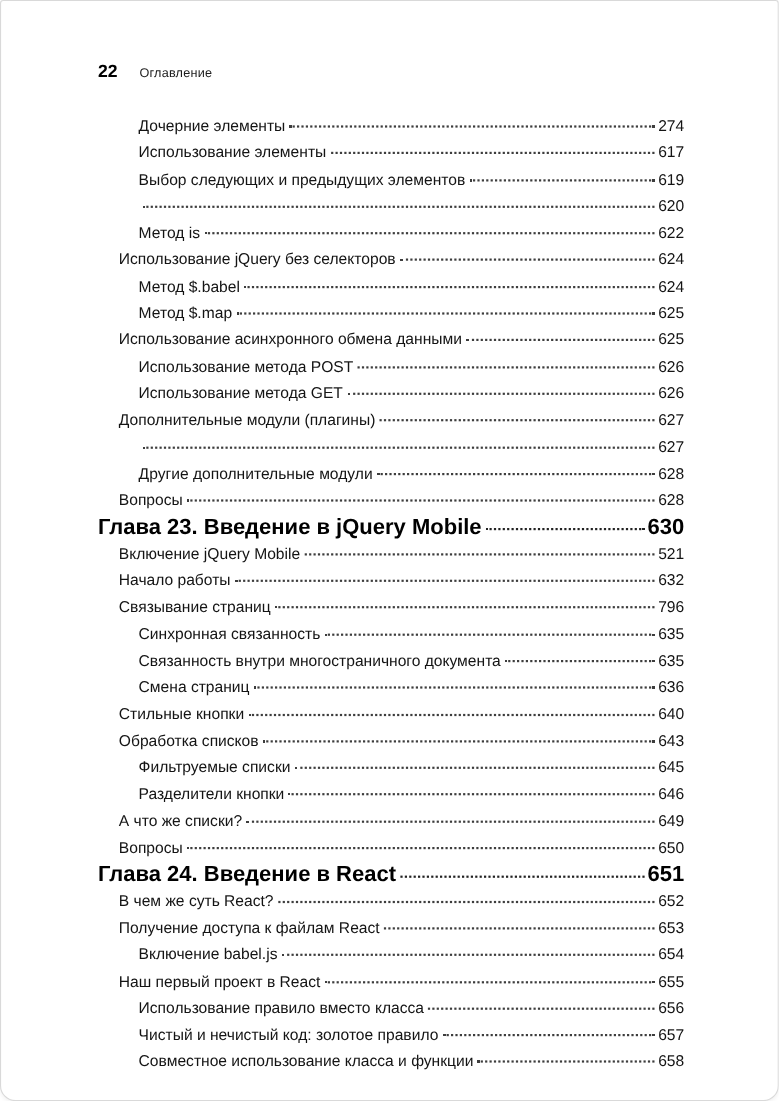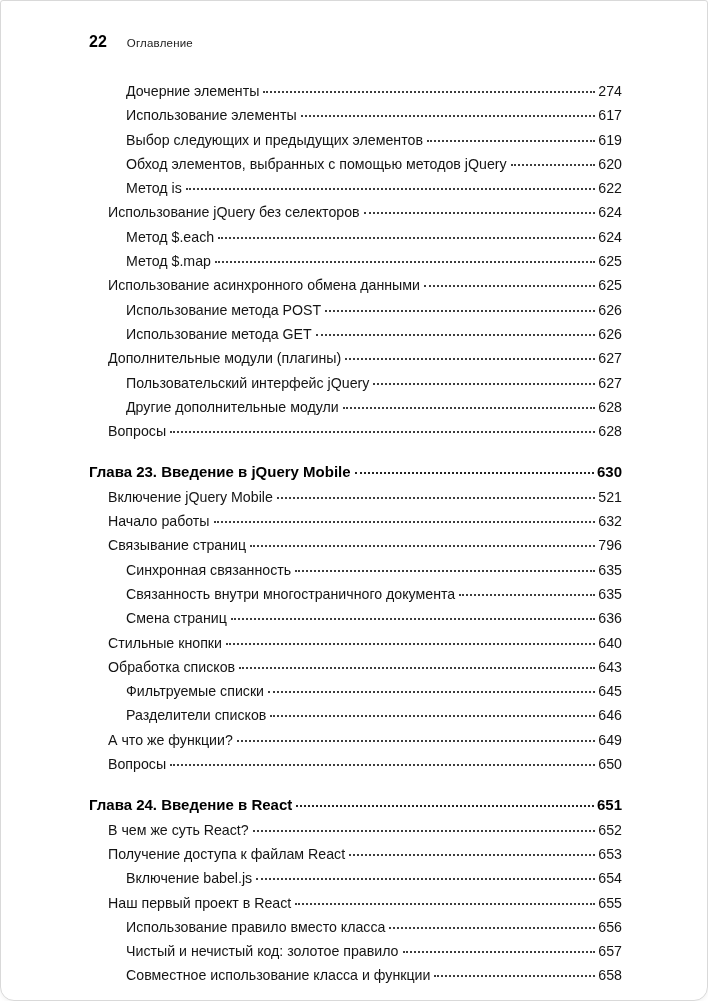--- a/index.html
+++ b/index.html
@@ -10,21 +10,21 @@
   }
   .page {
     position: relative;
     width: 708px;
     height: 1001px;
     box-sizing: border-box;
     background: #ffffff;
     border: 1px solid #d9d9d9;
     border-radius: 3px 3px 14px 14px;
     box-shadow: 0 1px 4px rgba(0,0,0,0.06);
-    padding: 18px 85px 0 88px;
+    padding: 42px 85px 0 88px;
     overflow: hidden;
     color: #111111;
   }
   .page-header {
     display: flex;
     align-items: baseline;
     gap: 20px;
     margin-top: 14px;
     margin-bottom: 28px;
   }
@@ -60,22 +60,21 @@
     top: -3px;
   }
   .row .pagenum {
     white-space: nowrap;
   }
   .level-0 { padding-left: 0; }
   .level-1 { padding-left: 19px; }
   .level-2 { padding-left: 37px; justify-content: space-between; }
   .chapter {
     font-weight: bold;
-    font-size: 15px;
-    margin-top: 17px;
+    font-size: 20px;
     color: #000000;
   }
   .chapter .dots {
     border-bottom: 2px dotted #222222;
   }
 </style>
 </head>
 <body>
 
 <div class="page">
@@ -93,36 +92,35 @@
         <span class="title">Использование элементы</span>
         <span class="dots"></span>
         <span class="pagenum">617</span>
       </div>
       <div class="row level-2">
         <span class="title">Выбор следующих и предыдущих элементов</span>
         <span class="dots"></span>
         <span class="pagenum">619</span>
       </div>
       <div class="row level-2">
-        <span class="title">Обход элементов, выбранных с помощью методов jQuery</span>
         <span class="dots"></span>
         <span class="pagenum">620</span>
       </div>
       <div class="row level-2">
         <span class="title">Метод is</span>
         <span class="dots"></span>
         <span class="pagenum">622</span>
       </div>
       <div class="row level-1">
         <span class="title">Использование jQuery без селекторов</span>
         <span class="dots"></span>
         <span class="pagenum">624</span>
       </div>
       <div class="row level-2">
-        <span class="title">Метод $.each</span>
+        <span class="title">Метод $.babel</span>
         <span class="dots"></span>
         <span class="pagenum">624</span>
       </div>
       <div class="row level-2">
         <span class="title">Метод $.map</span>
         <span class="dots"></span>
         <span class="pagenum">625</span>
       </div>
       <div class="row level-1">
         <span class="title">Использование асинхронного обмена данными</span>
@@ -138,21 +136,20 @@
         <span class="title">Использование метода GET</span>
         <span class="dots"></span>
         <span class="pagenum">626</span>
       </div>
       <div class="row level-1">
         <span class="title">Дополнительные модули (плагины)</span>
         <span class="dots"></span>
         <span class="pagenum">627</span>
       </div>
       <div class="row level-2">
-        <span class="title">Пользовательский интерфейс jQuery</span>
         <span class="dots"></span>
         <span class="pagenum">627</span>
       </div>
       <div class="row level-2">
         <span class="title">Другие дополнительные модули</span>
         <span class="dots"></span>
         <span class="pagenum">628</span>
       </div>
       <div class="row level-1">
         <span class="title">Вопросы</span>
@@ -203,26 +200,26 @@
         <span class="title">Обработка списков</span>
         <span class="dots"></span>
         <span class="pagenum">643</span>
       </div>
       <div class="row level-2">
         <span class="title">Фильтруемые списки</span>
         <span class="dots"></span>
         <span class="pagenum">645</span>
       </div>
       <div class="row level-2">
-        <span class="title">Разделители списков</span>
+        <span class="title">Разделители кнопки</span>
         <span class="dots"></span>
         <span class="pagenum">646</span>
       </div>
       <div class="row level-1">
-        <span class="title">А что же функции?</span>
+        <span class="title">А что же списки?</span>
         <span class="dots"></span>
         <span class="pagenum">649</span>
       </div>
       <div class="row level-1">
         <span class="title">Вопросы</span>
         <span class="dots"></span>
         <span class="pagenum">650</span>
       </div>
       <div class="row level-0 chapter">
         <span class="title">Глава 24. Введение в React</span>

